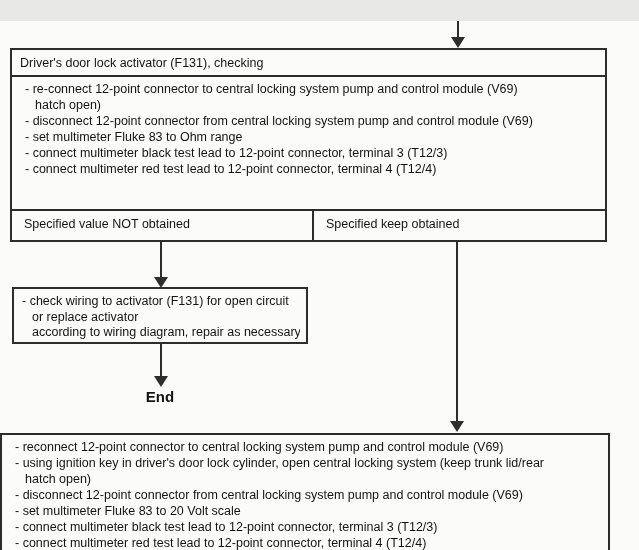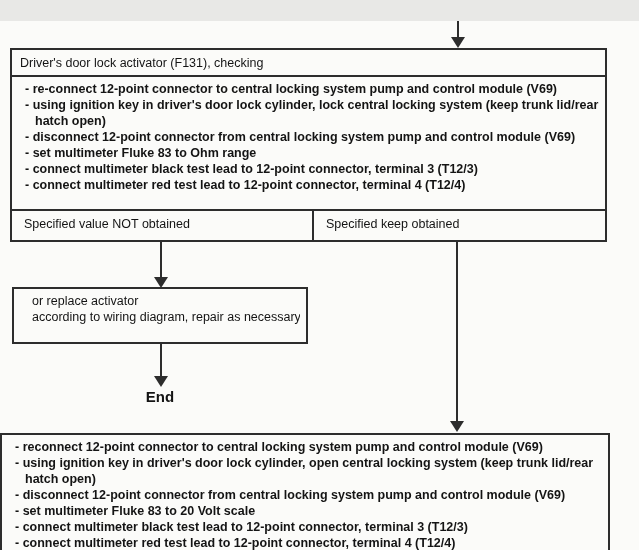--- a/index.html
+++ b/index.html
@@ -25,21 +25,20 @@
     background:var(--bg);
   }
   .no-top{border-top:none;}
   .title-box{
     display:flex;align-items:center;
     padding-left:8px;
   }
   .steps-box{
     padding:4px 0 0 13px;
     line-height:16px;
-    font-weight:bold;
   }
   .ln{white-space:nowrap;overflow:hidden;}
   .ln.cont{margin-left:10px;}
   .ln.bullet{margin-left:7px;}
   .outcome-row{display:flex;}
   .cell{
     box-sizing:border-box;
     padding-left:12px;
     line-height:27px;
     white-space:nowrap;overflow:hidden;
@@ -89,41 +88,41 @@
 
   <div class="vline" style="left:457px;top:0;height:18px"></div>
   <div class="arrow" style="left:451px;top:16px"></div>
 
   <div class="box title-box" style="left:10px;top:27px;width:597px;height:29px">
     <span>Driver's door lock activator (F131), checking</span>
   </div>
 
   <div class="box steps-box no-top" style="left:10px;top:56px;width:597px;height:134px">
       <div class="ln">- re-connect 12-point connector to central locking system pump and control module (V69)</div>
-      <div class="ln">- using ignition key in driver's door lock cylinder, lock central locking system (keep trunk lid/rear</div>
       <div class="ln cont">hatch open)</div>
       <div class="ln">- disconnect 12-point connector from central locking system pump and control module (V69)</div>
       <div class="ln">- set multimeter Fluke 83 to Ohm range</div>
       <div class="ln">- connect multimeter black test lead to 12-point connector, terminal 3 (T12/3)</div>
       <div class="ln">- connect multimeter red test lead to 12-point connector, terminal 4 (T12/4)</div>
     </div>
 
   <div class="box outcome-row no-top" style="left:10px;top:190px;width:597px;height:31px">
     <div class="cell cell-left">
       <span>Specified value NOT obtained</span>
     </div>
     <div class="cell cell-right">
       <span>Specified keep obtained</span>
     </div>
   </div>
 
   <div class="vline" style="left:160px;top:221px;height:36px"></div>
   <div class="arrow" style="left:154px;top:256px"></div>
 
   <div class="box action-box" style="left:12px;top:266px;width:296px;height:57px">
+      <div class="ln">- check wiring to activator (F131) for open circuit</div>
       <div class="ln cont">or replace activator</div>
       <div class="ln cont">according to wiring diagram, repair as necessary</div>
     </div>
 
   <div class="vline" style="left:160px;top:323px;height:33px"></div>
   <div class="arrow" style="left:154px;top:355px"></div>
   <div class="end-label" style="left:138px;top:367px;width:44px">End</div>
 
   <div class="vline" style="left:456px;top:221px;height:180px"></div>
   <div class="arrow" style="left:450px;top:400px"></div>

